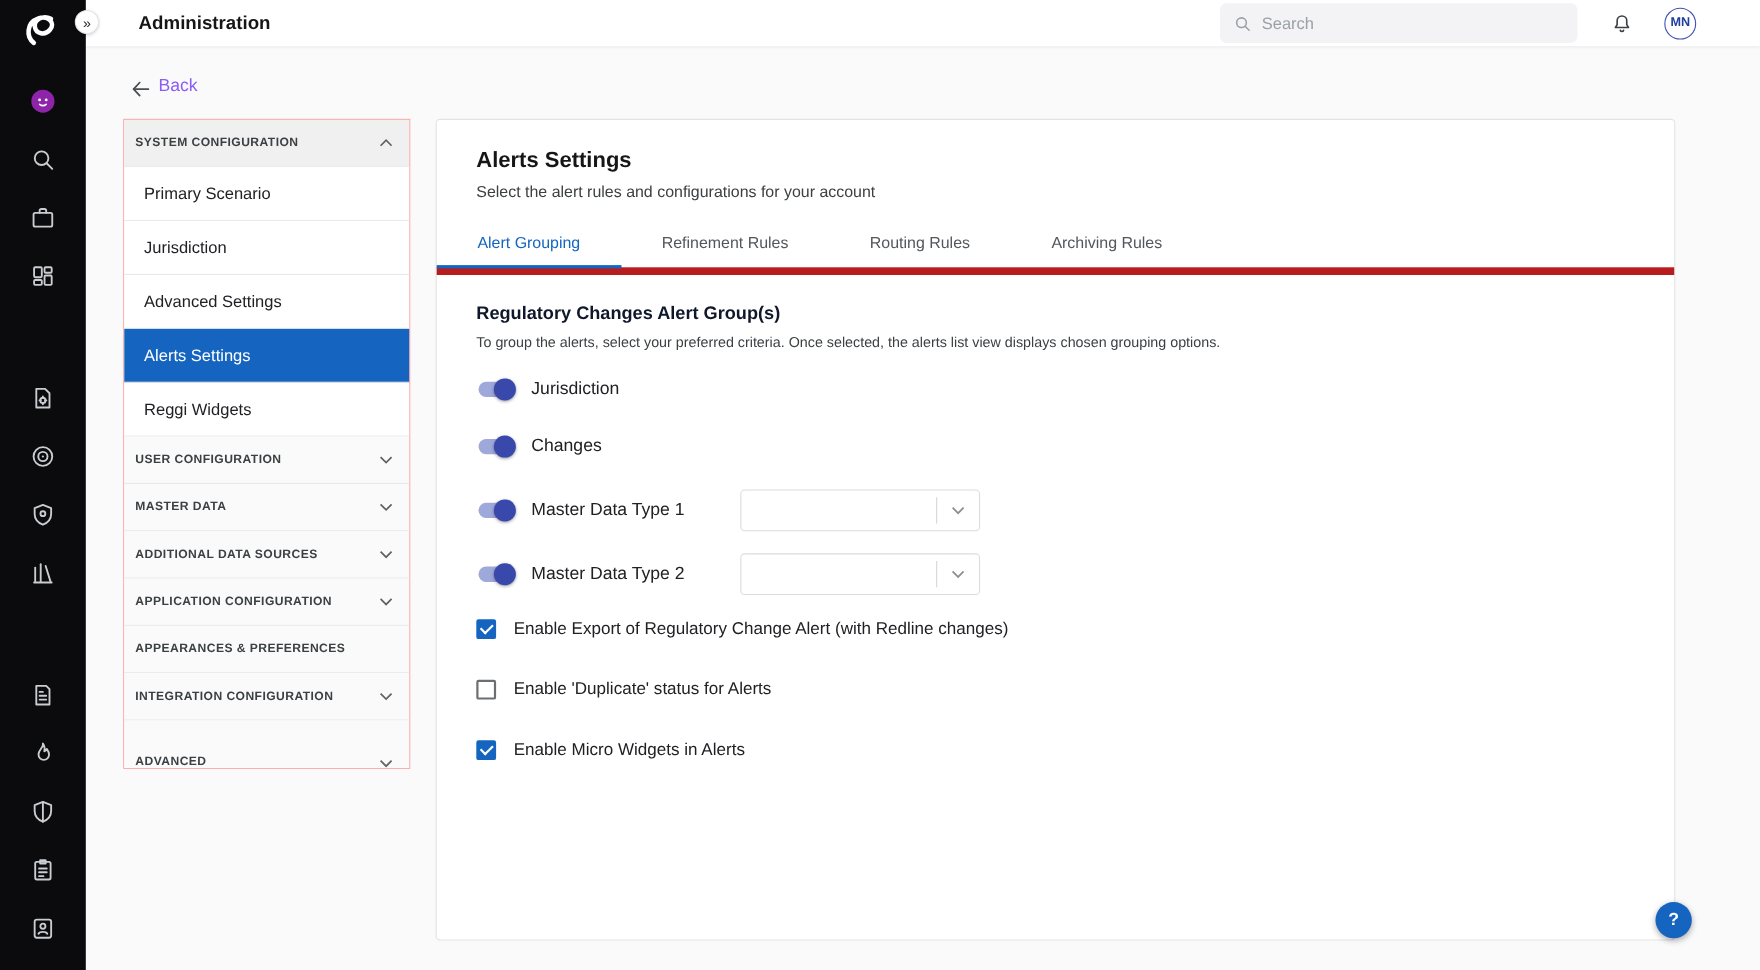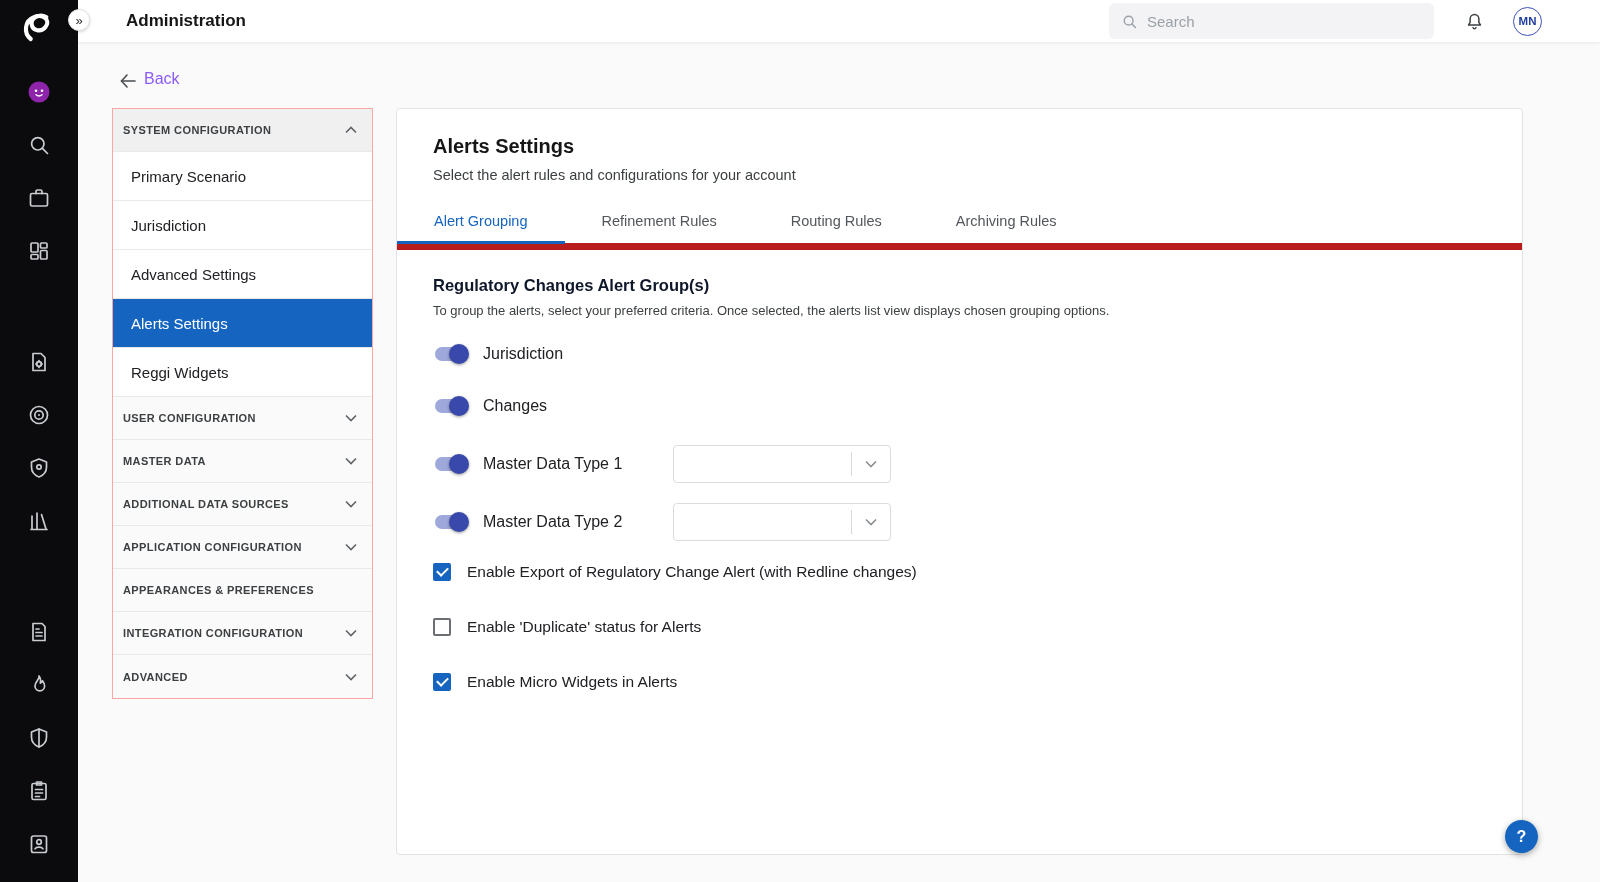--- a/index.html
+++ b/index.html
@@ -75,21 +75,21 @@
   }
   .nav-head[data-chev="up"] { background:#f0f0f1; }
   .nav-head[data-chev="up"] .chev { transform:rotate(180deg); }
   .nav-h-lbl { font-size:11px; font-weight:700; letter-spacing:.4px; color:#3c4043; }
   .nav-item {
     height:49px; display:flex; align-items:center; padding:0 14px 0 18px;
     border-bottom:1px solid #e9e9e9; font-size:15px; color:#202124;
     cursor:pointer; background:#fff;
   }
   .nav-item[data-sel="true"] { background:#1565C0; color:#fff; }
-  .settings-nav > :last-child { border-bottom:none; }
+  .settings-nav > :last-child { border-bottom:none;align-items:flex-end; }
 
   
   .card {
     position:absolute; left:396px; top:108px; width:1127px; height:747px;
     background:#fff; border:1px solid #e3e3e3; border-radius:4px;
   }
   .card-head { padding:26px 36px 16px; }
   .card-title { font-size:20px; font-weight:700; color:#161616; }
   .card-sub { font-size:14.5px; color:#3c4043; margin-top:9px; }
   .tabs { display:flex; border-bottom:7px solid #b91c1c; }

